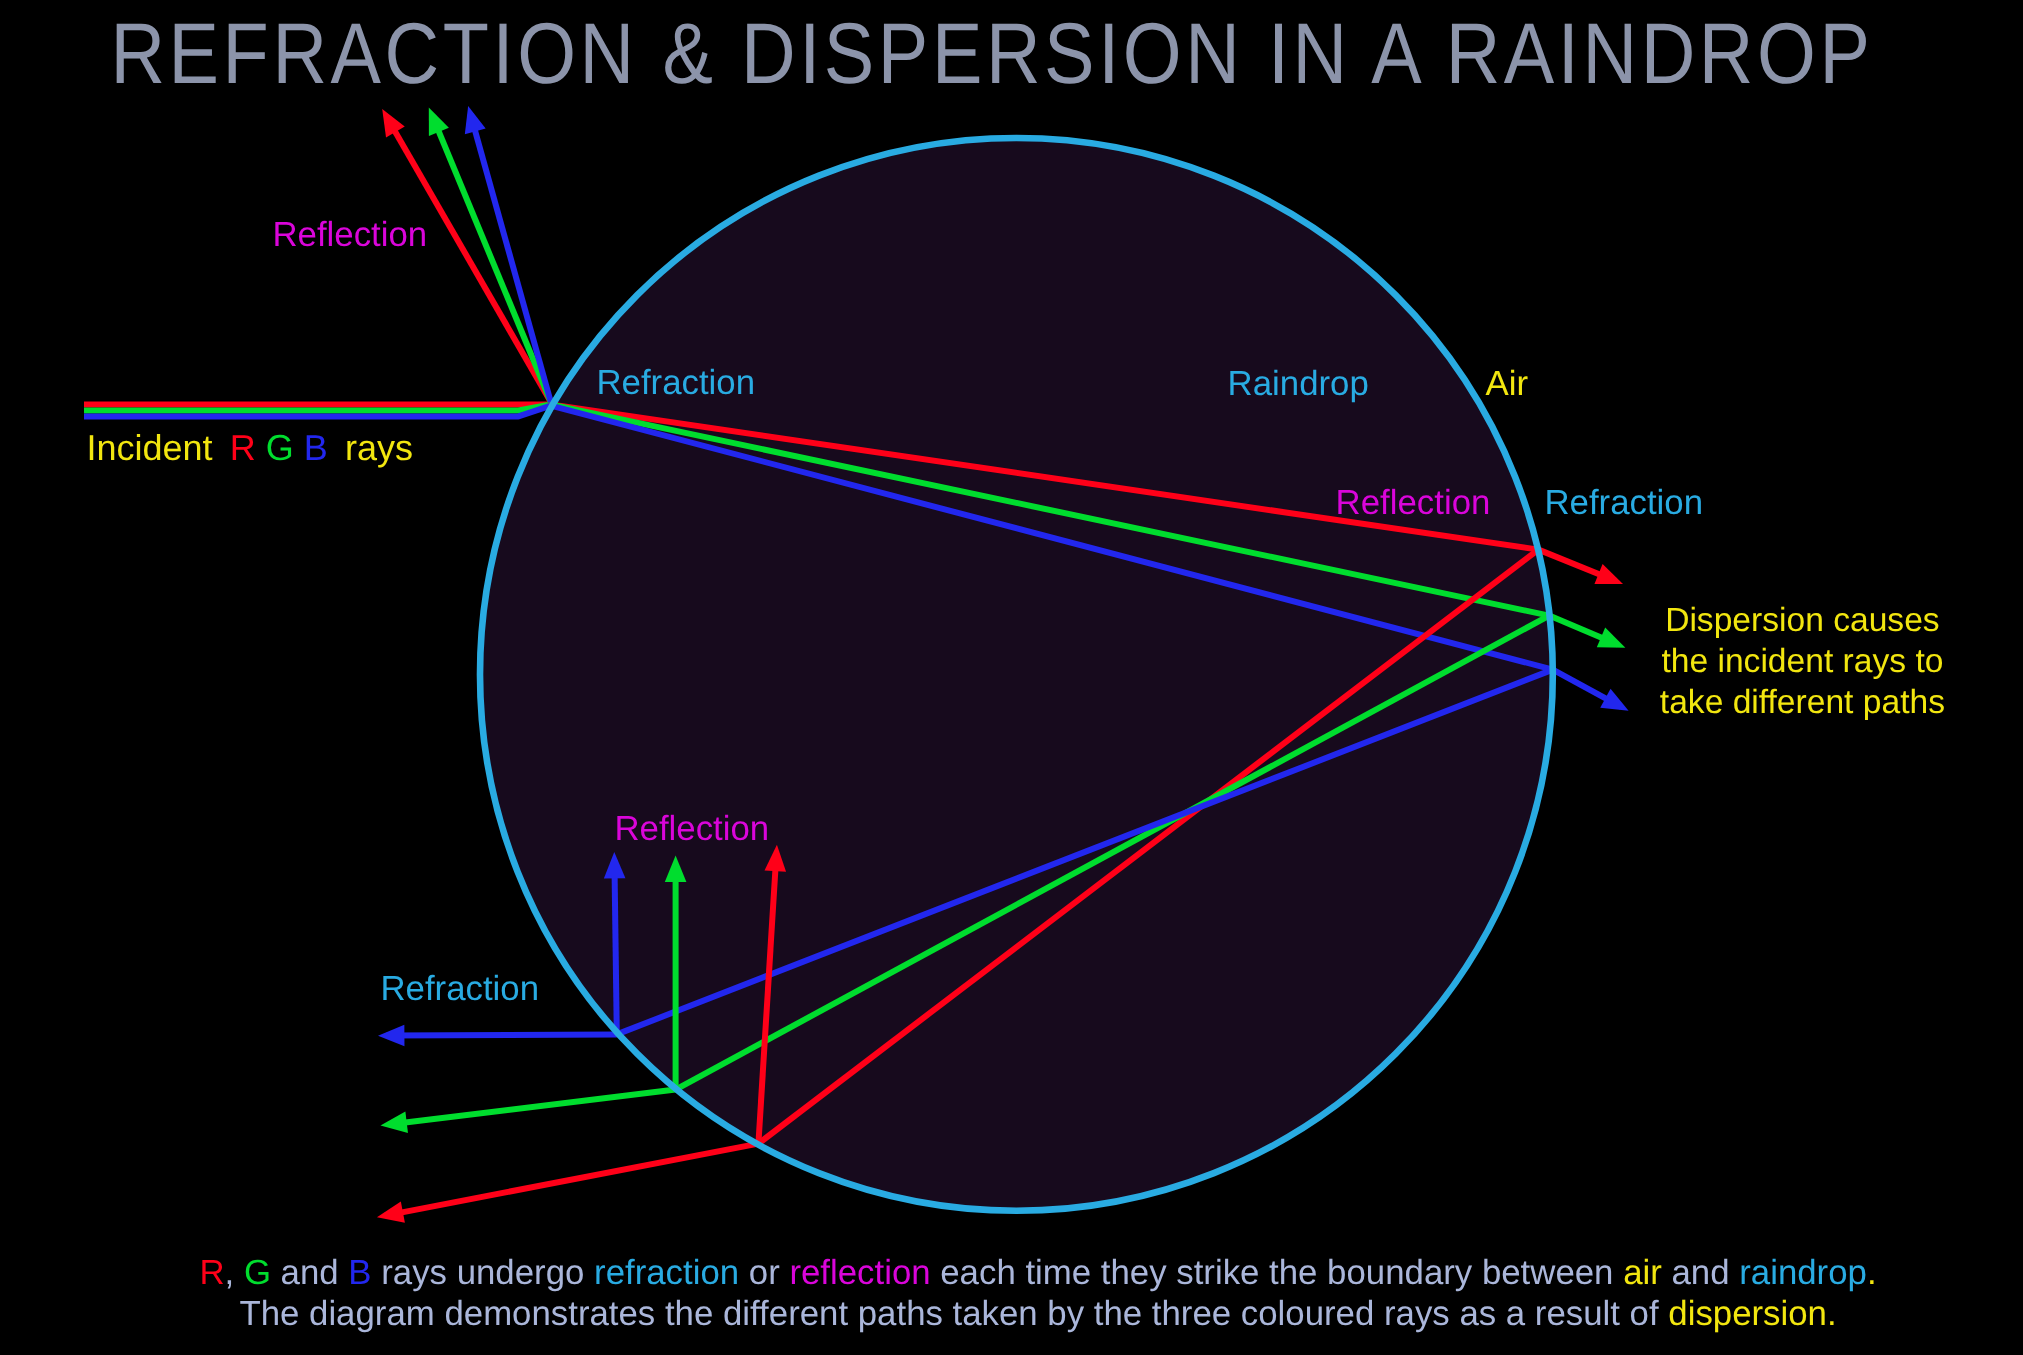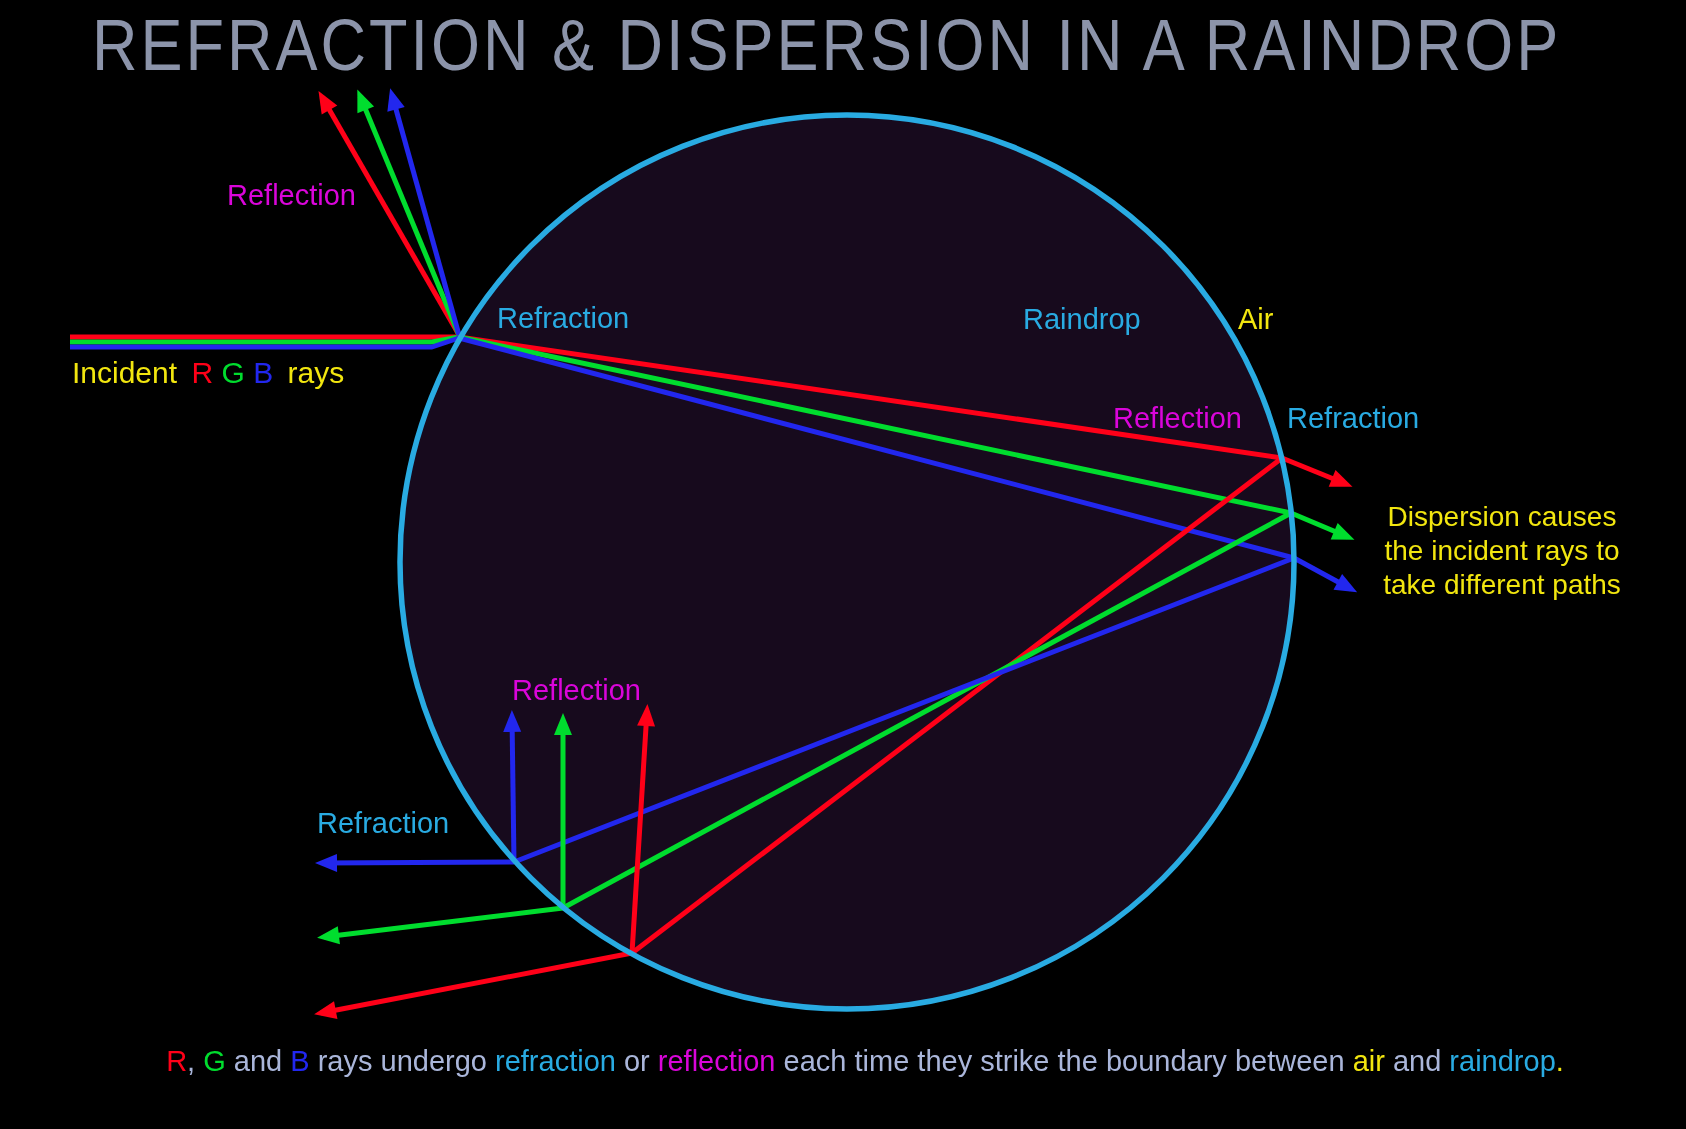--- a/index.html
+++ b/index.html
@@ -120,13 +120,14 @@
 </svg>
 
 <div class="note">
   <div>Dispersion causes</div>
   <div>the incident rays to</div>
   <div>take different paths</div>
 </div>
 
 <div class="caption">
   <div><span data-color="red">R</span><span data-color="body">, </span><span data-color="green">G</span><span data-color="body"> and </span><span data-color="blue">B</span><span data-color="body"> rays undergo </span><span data-color="labelblue">refraction</span><span data-color="body"> or </span><span data-color="magenta">reflection</span><span data-color="body"> each time they strike the boundary between </span><span data-color="yellow">air</span><span data-color="body"> and </span><span data-color="labelblue">raindrop</span><span data-color="yellow">.</span></div>
+  <div><span data-color="body">The diagram demonstrates the different paths taken by the three coloured rays as a result of </span><span data-color="yellow">dispersion.</span></div>
 </div>
 
 </body></html>

